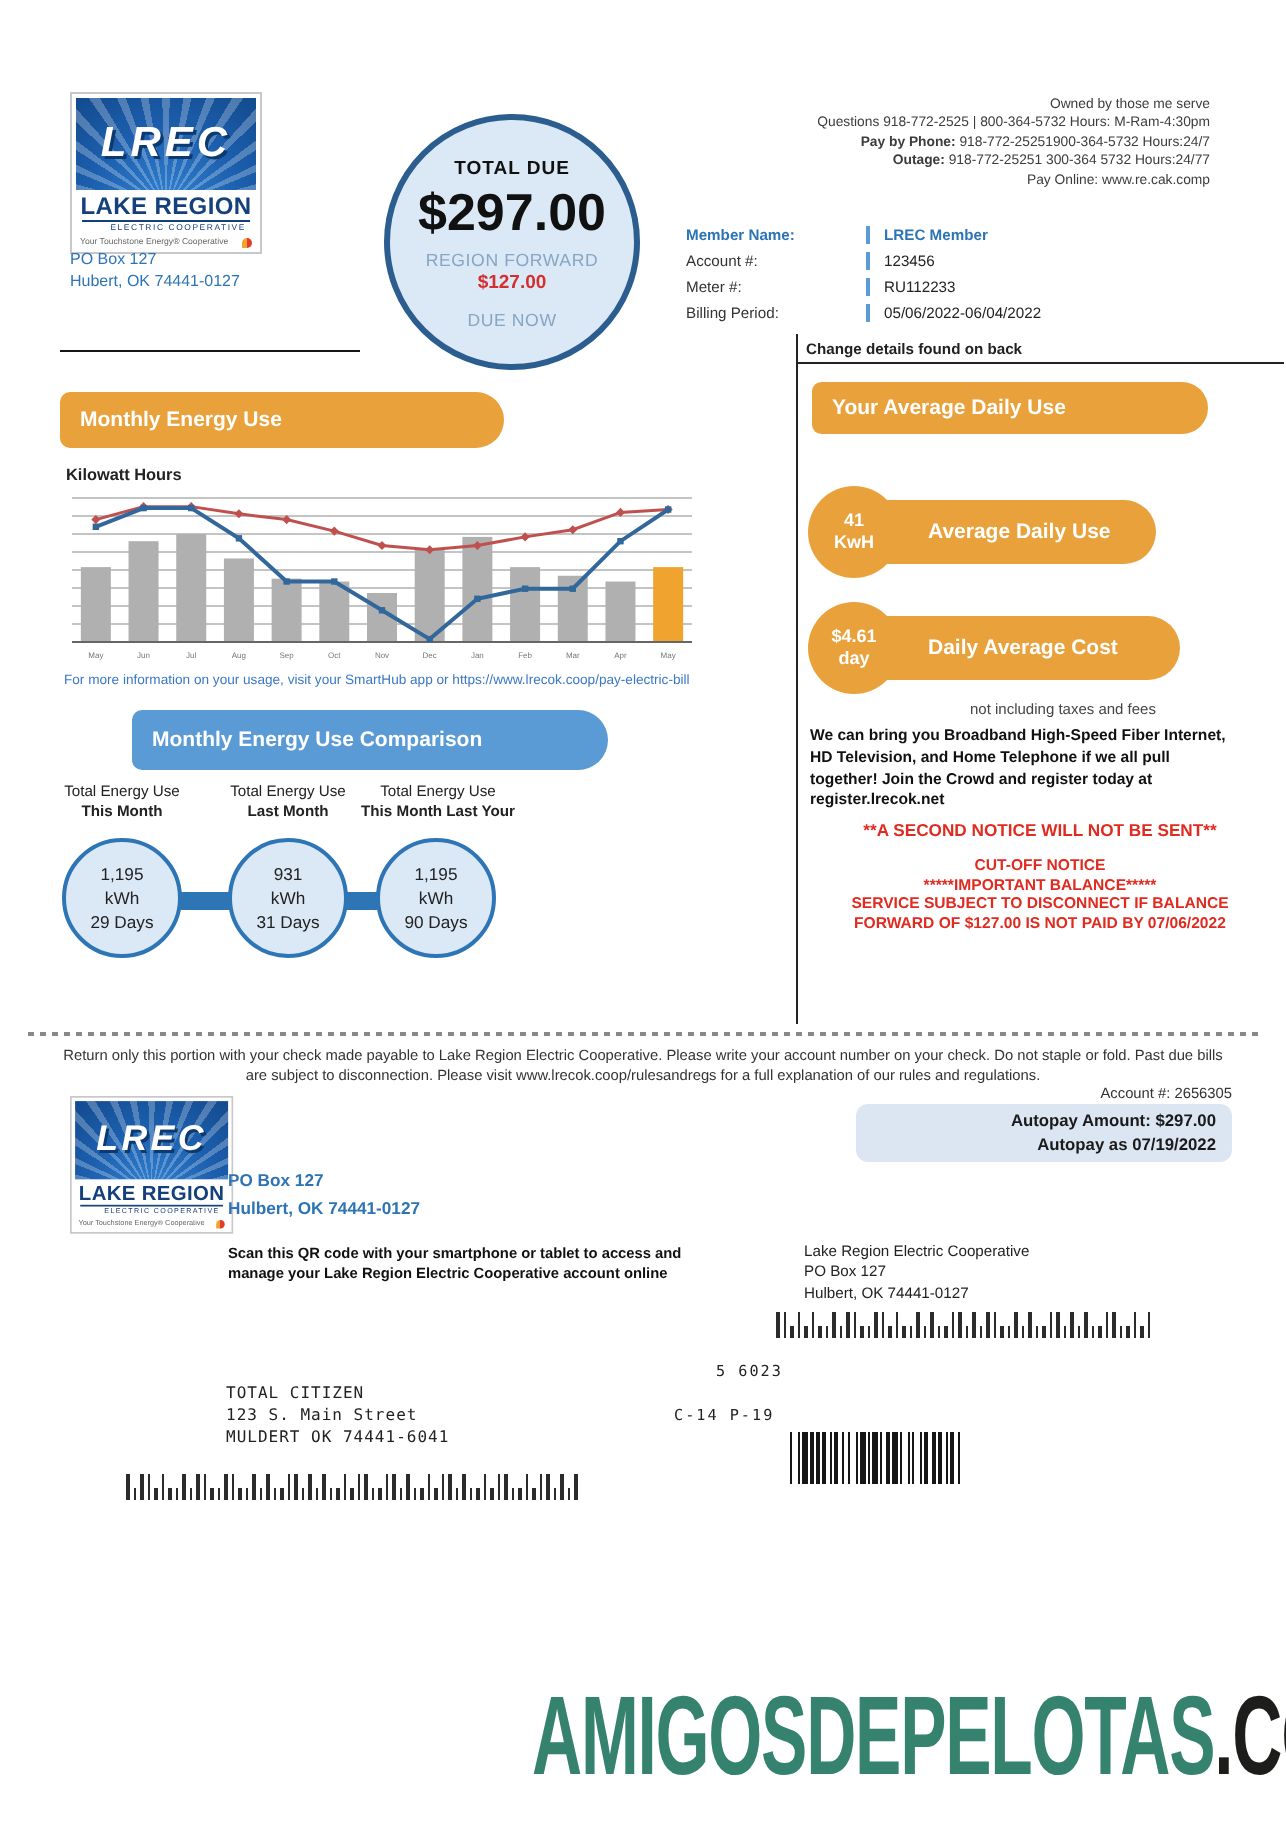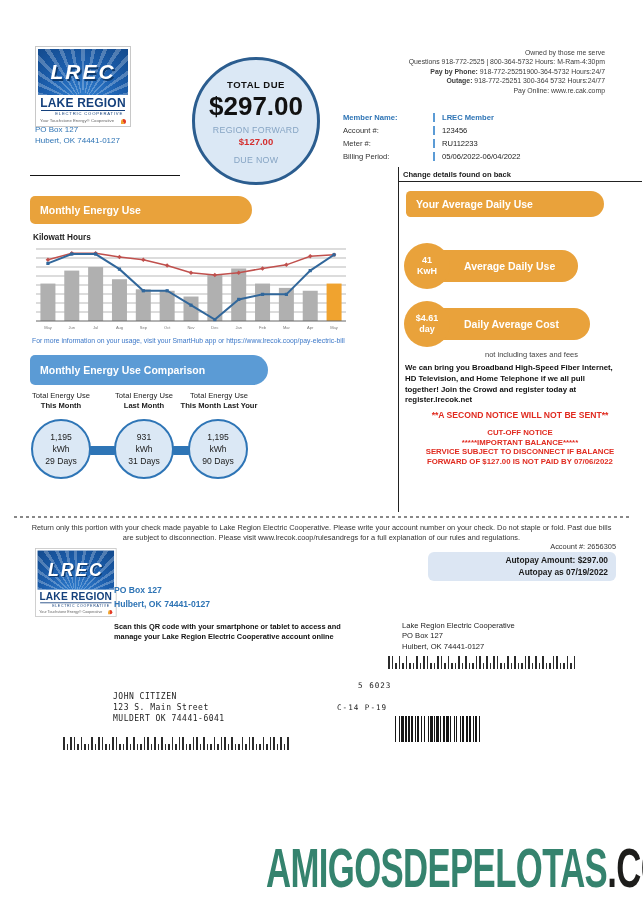--- a/index.html
+++ b/index.html
@@ -52,21 +52,21 @@
   .acct-hl { color:#2e74b5; font-weight:bold; }
   .acct-note { font-size:7.6px; color:#222;font-weight:bold; }
 
   
   .hdr-orange {
     background:#e9a23b; color:#fff; font-weight:bold; font-size:10.5px;
     border-radius:5px 14px 14px 5px; padding-left:10px; display:flex; align-items:center;
   }
   .hdr-blue {
     background:#5b9bd5; color:#fff; font-weight:bold; font-size:10.5px;
-    border-radius:5px 15px 15px 5px; padding-left:10px; display:flex; align-items:center;
+    border-radius:5px 15px 15px 5px; padding-left:10px; display:flex; align-items:center;margin-left:36px;
   }
 
   .kw-label { font-size:8.2px; font-weight:bold; color:#222; }
   .chart-note { font-size:6.8px; color:#3c78c8; }
 
   
   .cmp-label { text-align:center; font-size:7.6px; line-height:9.8px; color:#222; }
   .cmp-label b { display:block; }
   .cmp-circle {
     width:60px; height:60px; border-radius:50%; background:#dbe8f5; border:2.5px solid #2e75b6;
@@ -406,21 +406,21 @@
       <span class="s"></span>
       <span class="s"></span>
       <span class="t"></span>
       <span class="s"></span>
       <span class="t"></span>
     </div>
   <div class="abs mono code-txt" style="left:358px; top:681px;">5  6023</div>
   <div class="abs mono code-txt" style="left:337px; top:703px;">C-14 P-19</div>
 
   <div class="abs mono cust-addr" style="left:113px; top:691px;">
-    <div>JOHN CITIZEN</div>
+    <div>TOTAL CITIZEN</div>
     <div>123 S. Main Street</div>
     <div>MULDERT OK 74441-6041</div>
   </div>
 
   <div class="abs code39" style="left:395px; top:716px; width:88px;">
       <span style="width: 1.22222px; background: rgb(22, 22, 22);"></span>
       <span style="width: 2.44444px; background: transparent;"></span>
       <span style="width: 1.22222px; background: rgb(22, 22, 22);"></span>
       <span style="width: 1.22222px; background: transparent;"></span>
       <span style="width: 2.44444px; background: rgb(22, 22, 22);"></span>

